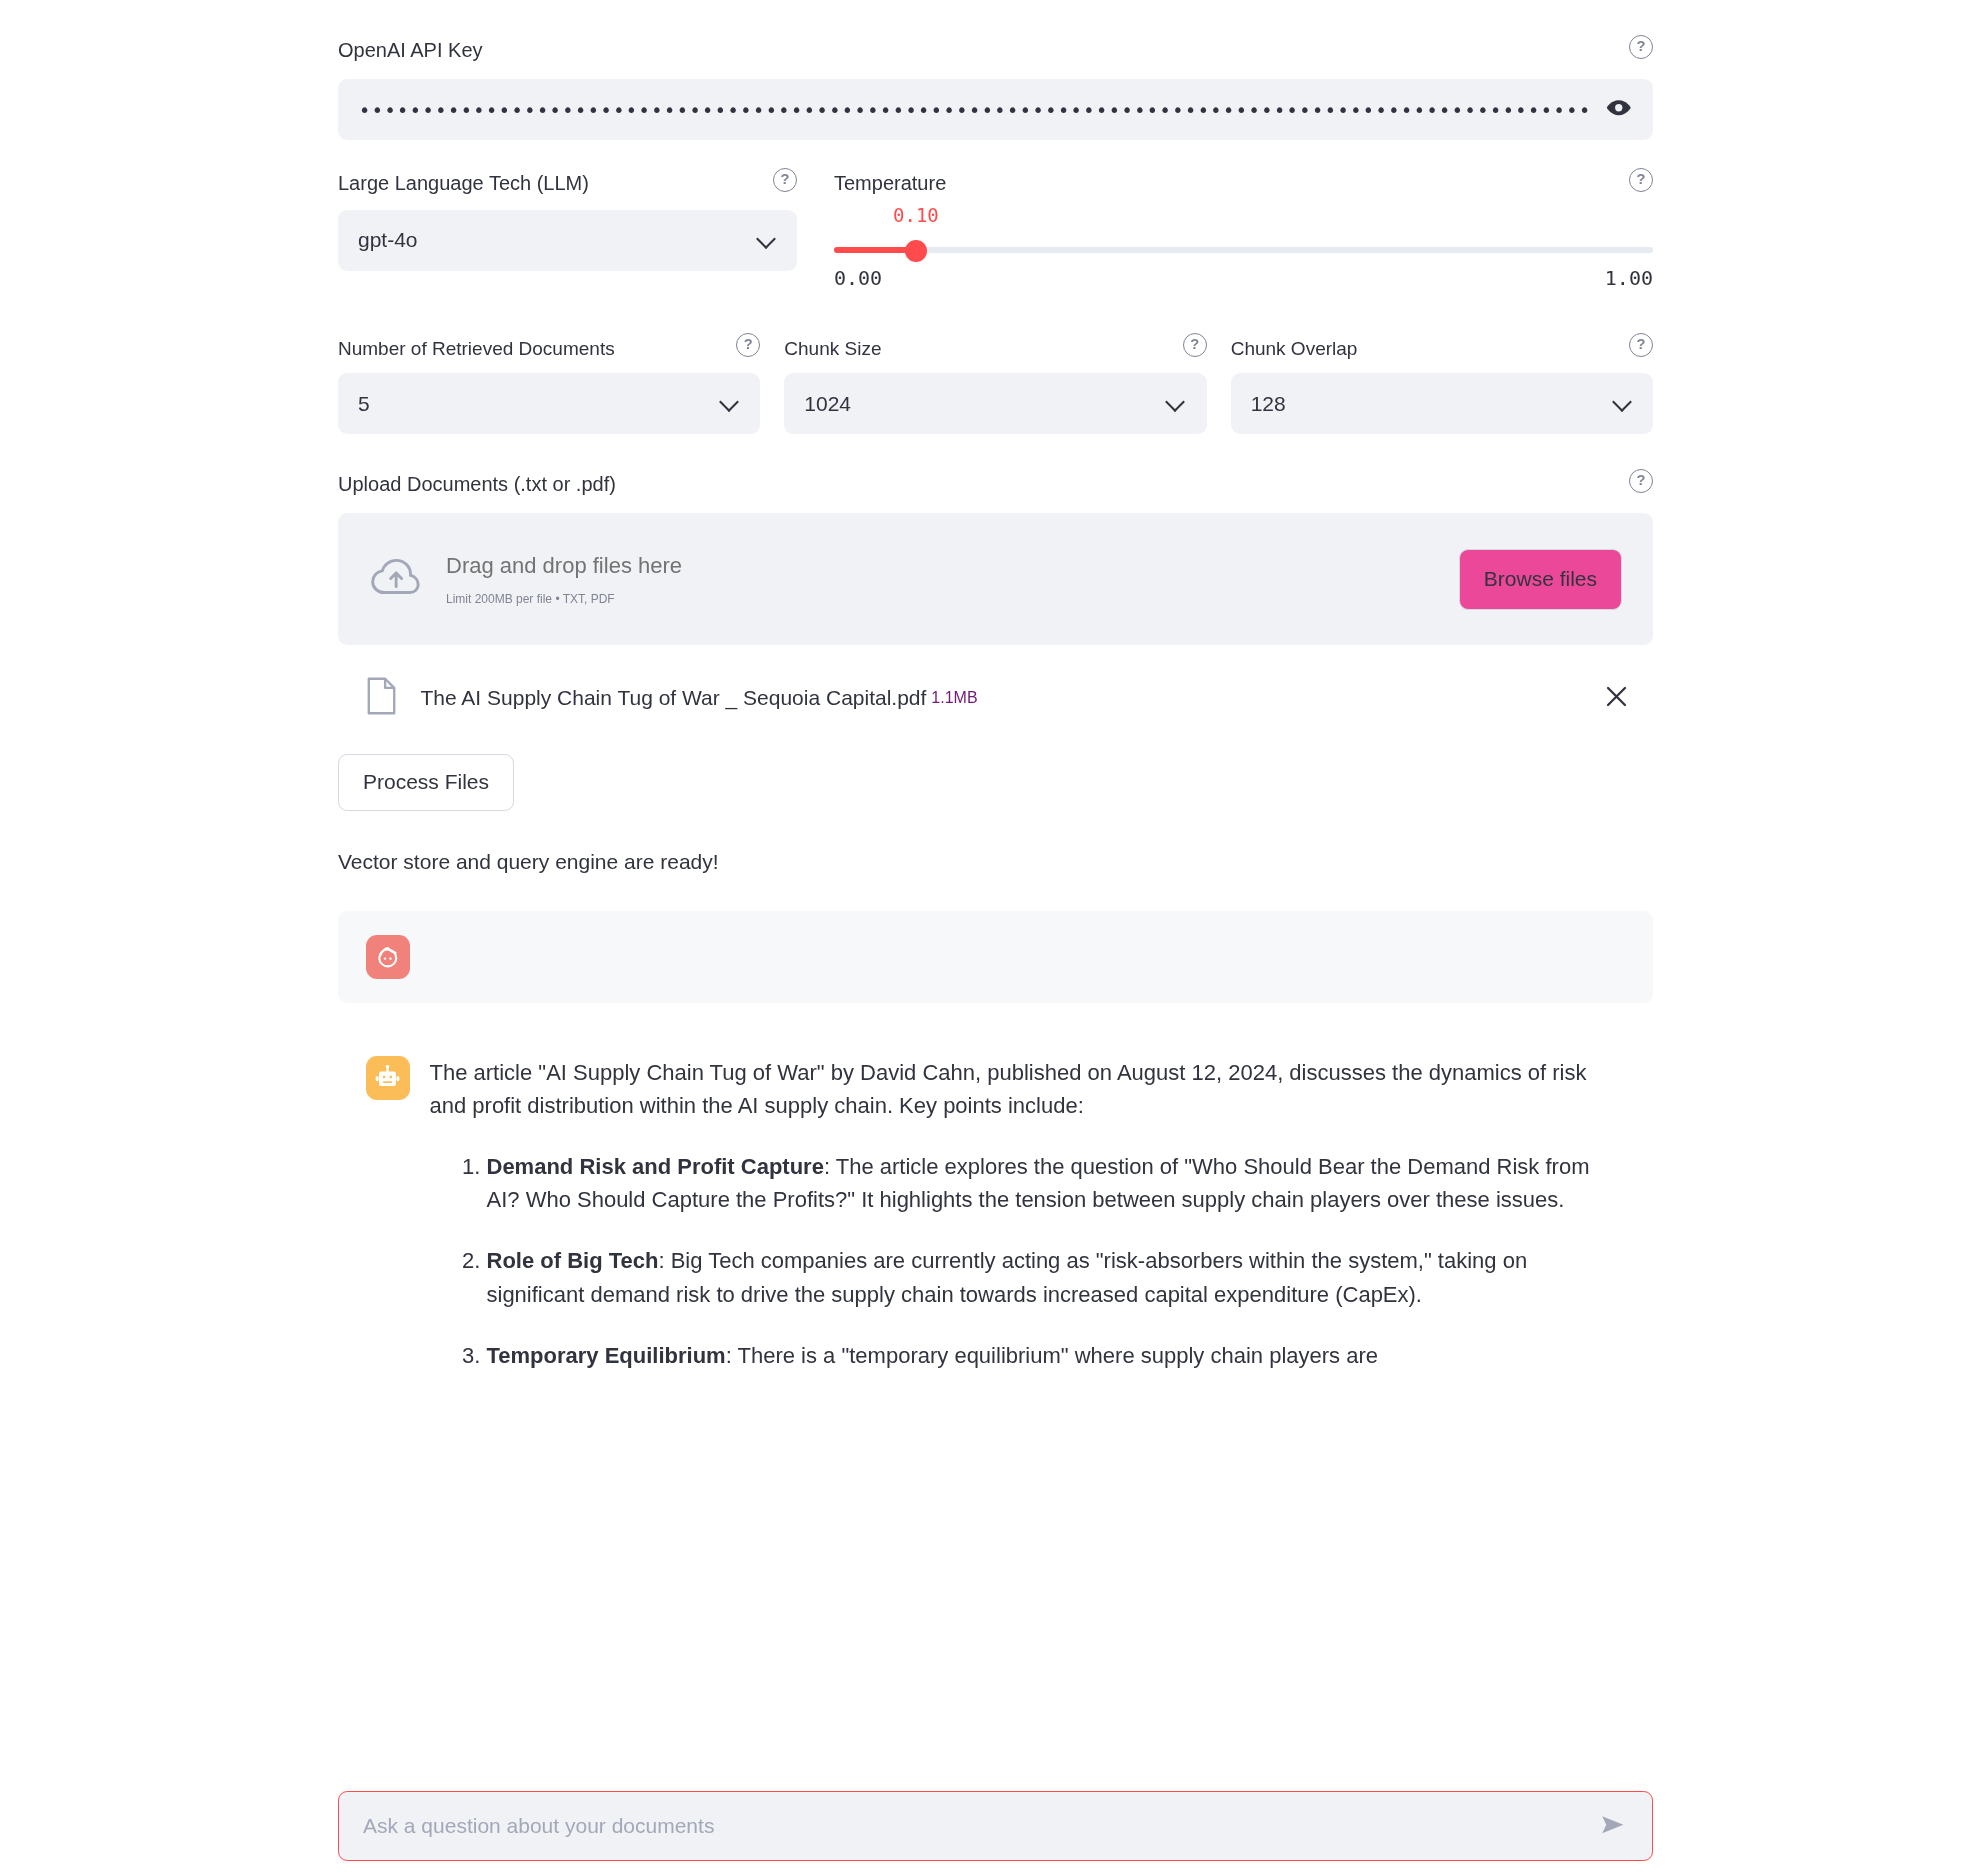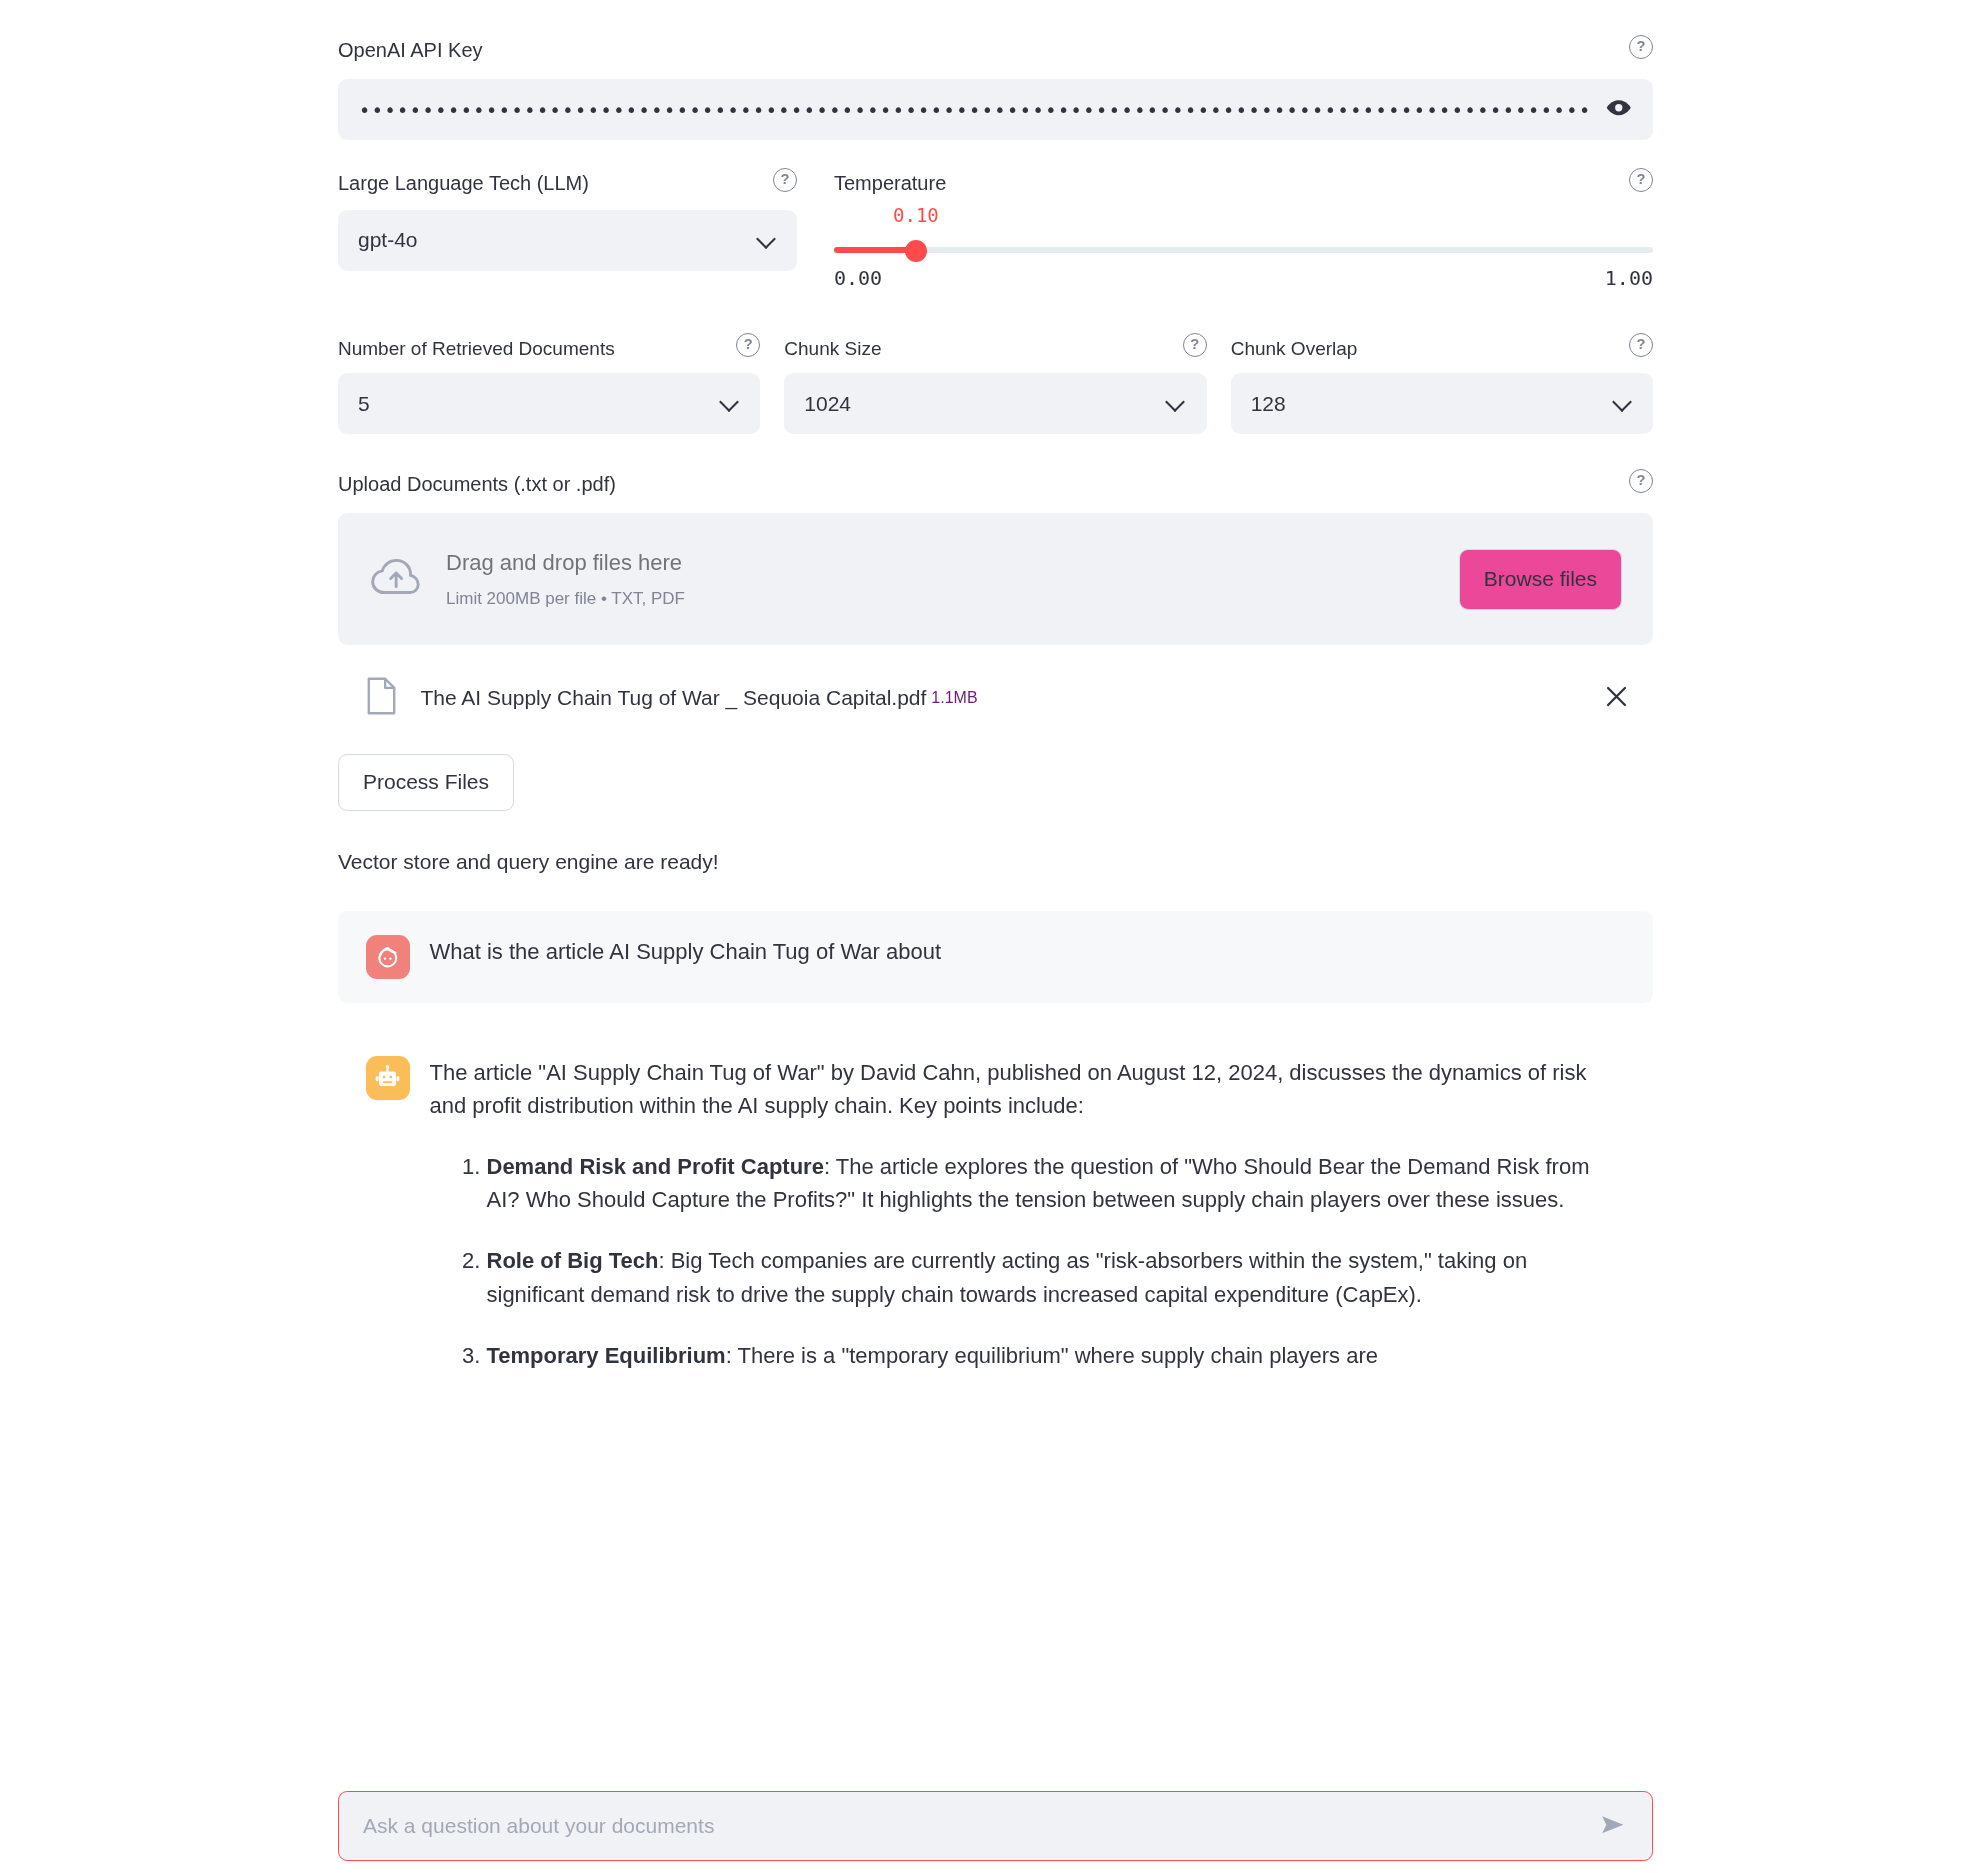--- a/index.html
+++ b/index.html
@@ -173,21 +173,21 @@
     background: #f0f2f6;
     border-radius: 9.2px;
     height: 132px;
     display: flex;
     align-items: center;
     padding: 0 31px;
   }
   .cloud-icon { flex: none; margin-right: 26px; }
   .dz-text { flex: 1; }
   .dz-title { font-size: 22px; color: #737373; }
-  .dz-sub { font-size: 17px; color: #808495; margin-top: 13px; }
+  .dz-sub { font-size: 12px; color: #808495; margin-top: 13px; }
   .browse-btn {
     flex: none;
     background: #ec4899;
     border: 0.9px solid #d5d9e2;
     border-radius: 9.2px;
     height: 61px;
     padding: 0 24px;
     font-size: 21px;
     color: #31333f;
     font-family: "Liberation Sans", sans-serif;
@@ -433,21 +433,20 @@
 
     <div class="chat-msg-user">
       <span class="avatar avatar-user">
         <svg width="27.5" height="27.5" viewBox="0 0 24 24" fill="none">
           <circle cx="12" cy="13" r="7.4" stroke="#ffffff" stroke-width="1.8" fill="none"></circle>
           <path d="M5.2 11.4c1.6-4.6 5.1-7 7-7 1.4 2 3.6 3.4 6.6 4.1" stroke="#ffffff" stroke-width="1.8" fill="none" stroke-linecap="round"></path>
           <circle cx="9.6" cy="13.6" r="1.05" fill="#ffffff"></circle>
           <circle cx="14.4" cy="13.6" r="1.05" fill="#ffffff"></circle>
         </svg>
       </span>
-      <span class="msg-body">What is the article AI Supply Chain Tug of War about</span>
     </div>
 
     <div class="chat-msg-assistant">
       <span class="avatar avatar-bot">
         <svg width="29" height="29" viewBox="0 0 24 24" fill="none">
           <rect x="5" y="7" width="14" height="12" rx="1.6" fill="#ffffff"></rect>
           <path d="M12 3.2v3.6" stroke="#ffffff" stroke-width="1.8" stroke-linecap="round"></path>
           <circle cx="12" cy="3.1" r="1.5" fill="#ffffff"></circle>
           <rect x="2.2" y="11" width="2.4" height="4" rx="1.1" fill="#ffffff"></rect>
           <rect x="19.4" y="11" width="2.4" height="4" rx="1.1" fill="#ffffff"></rect>

